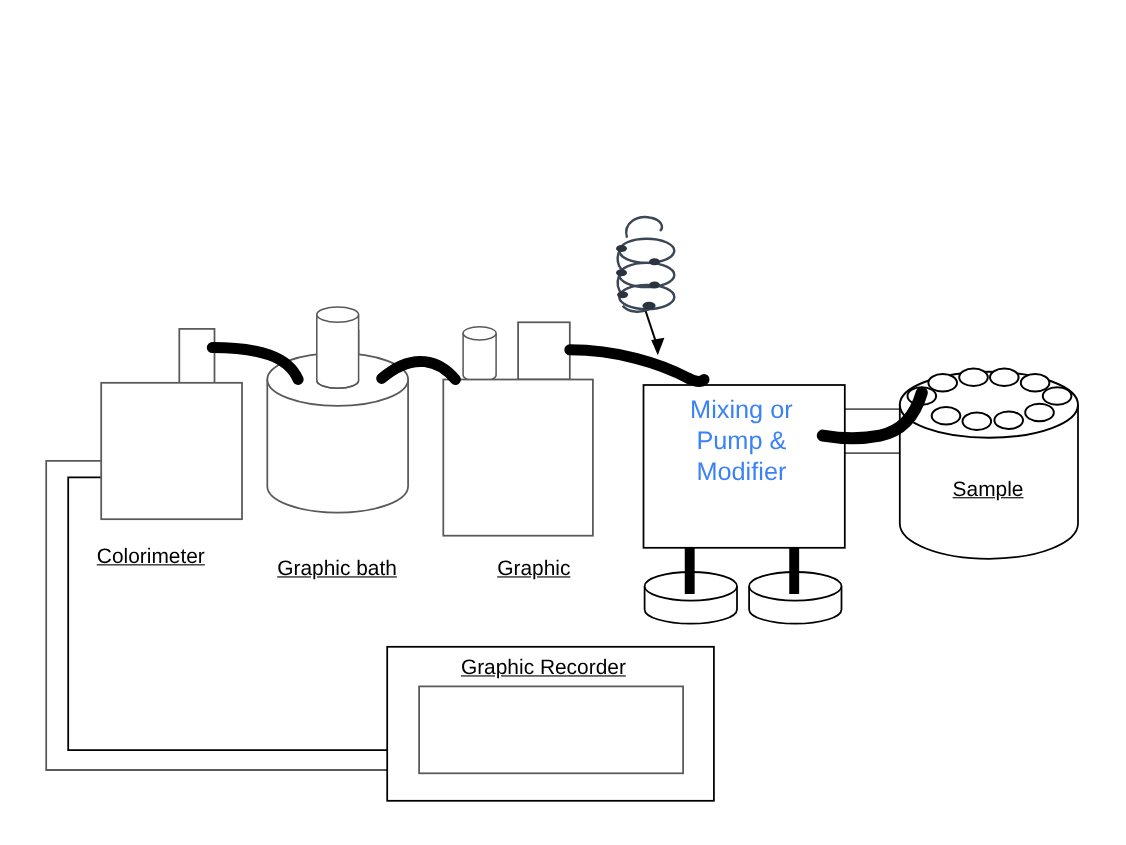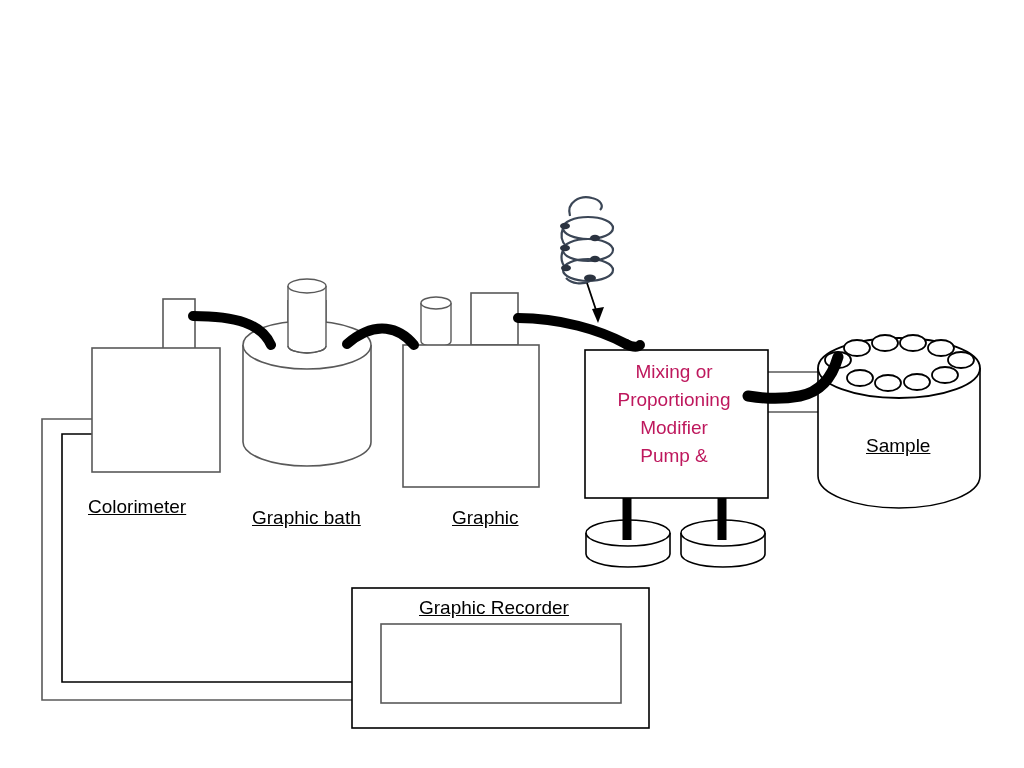--- a/index.html
+++ b/index.html
@@ -18,24 +18,24 @@
     color:#000;
     white-space:nowrap;
     line-height:1.18;
     text-decoration:underline;
   }
   #pump-text{
     position:absolute;
     left:580px; top:358px;
     width:188px;
     text-align:center;
-    font-size:19px;
+    font-size:23px;
     line-height:28px;
     white-space:nowrap;
-    color:#be185d;
+    color:#3b82f6;
   }
   #pump-text span{display:block;}
 </style>
 </head>
 <body>
 
 <div id="diagram-root">
 
   <svg id="diagram-svg" viewBox="0 0 1024 768">
 
@@ -177,18 +177,17 @@
   <div class="lbl" style="left:252px; top:507px;">Graphic bath</div>
 
   <div class="lbl" style="left:452px; top:507px;">Graphic</div>
 
   <div class="lbl" style="left:866px; top:435px;">Sample</div>
 
   <div class="lbl" style="left:419px; top:597px;">Graphic Recorder</div>
 
   <div id="pump-text">
     <span>Mixing or</span>
-    <span>Proportioning</span>
+    <span>Pump &amp;</span>
     <span>Modifier</span>
-    <span>Pump &amp;</span>
   </div>
 
 </div>
 
 </body></html>

